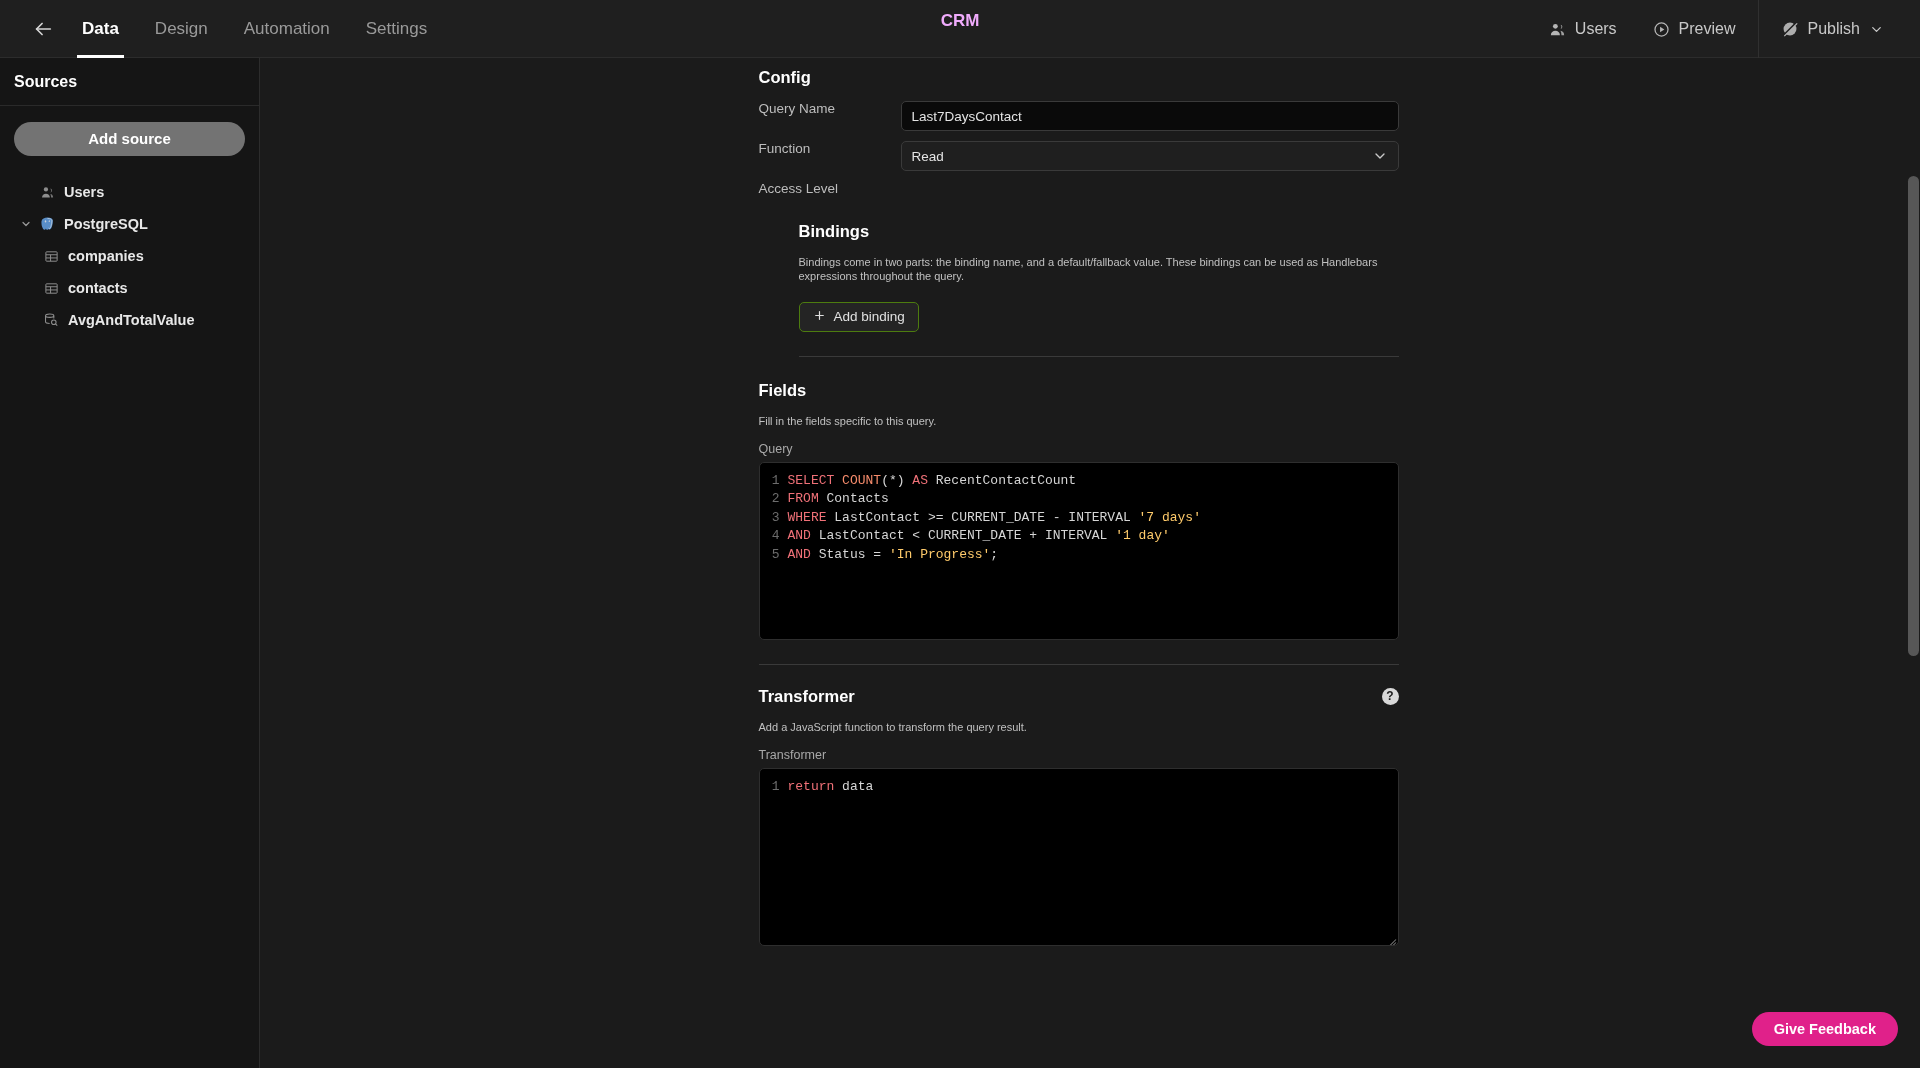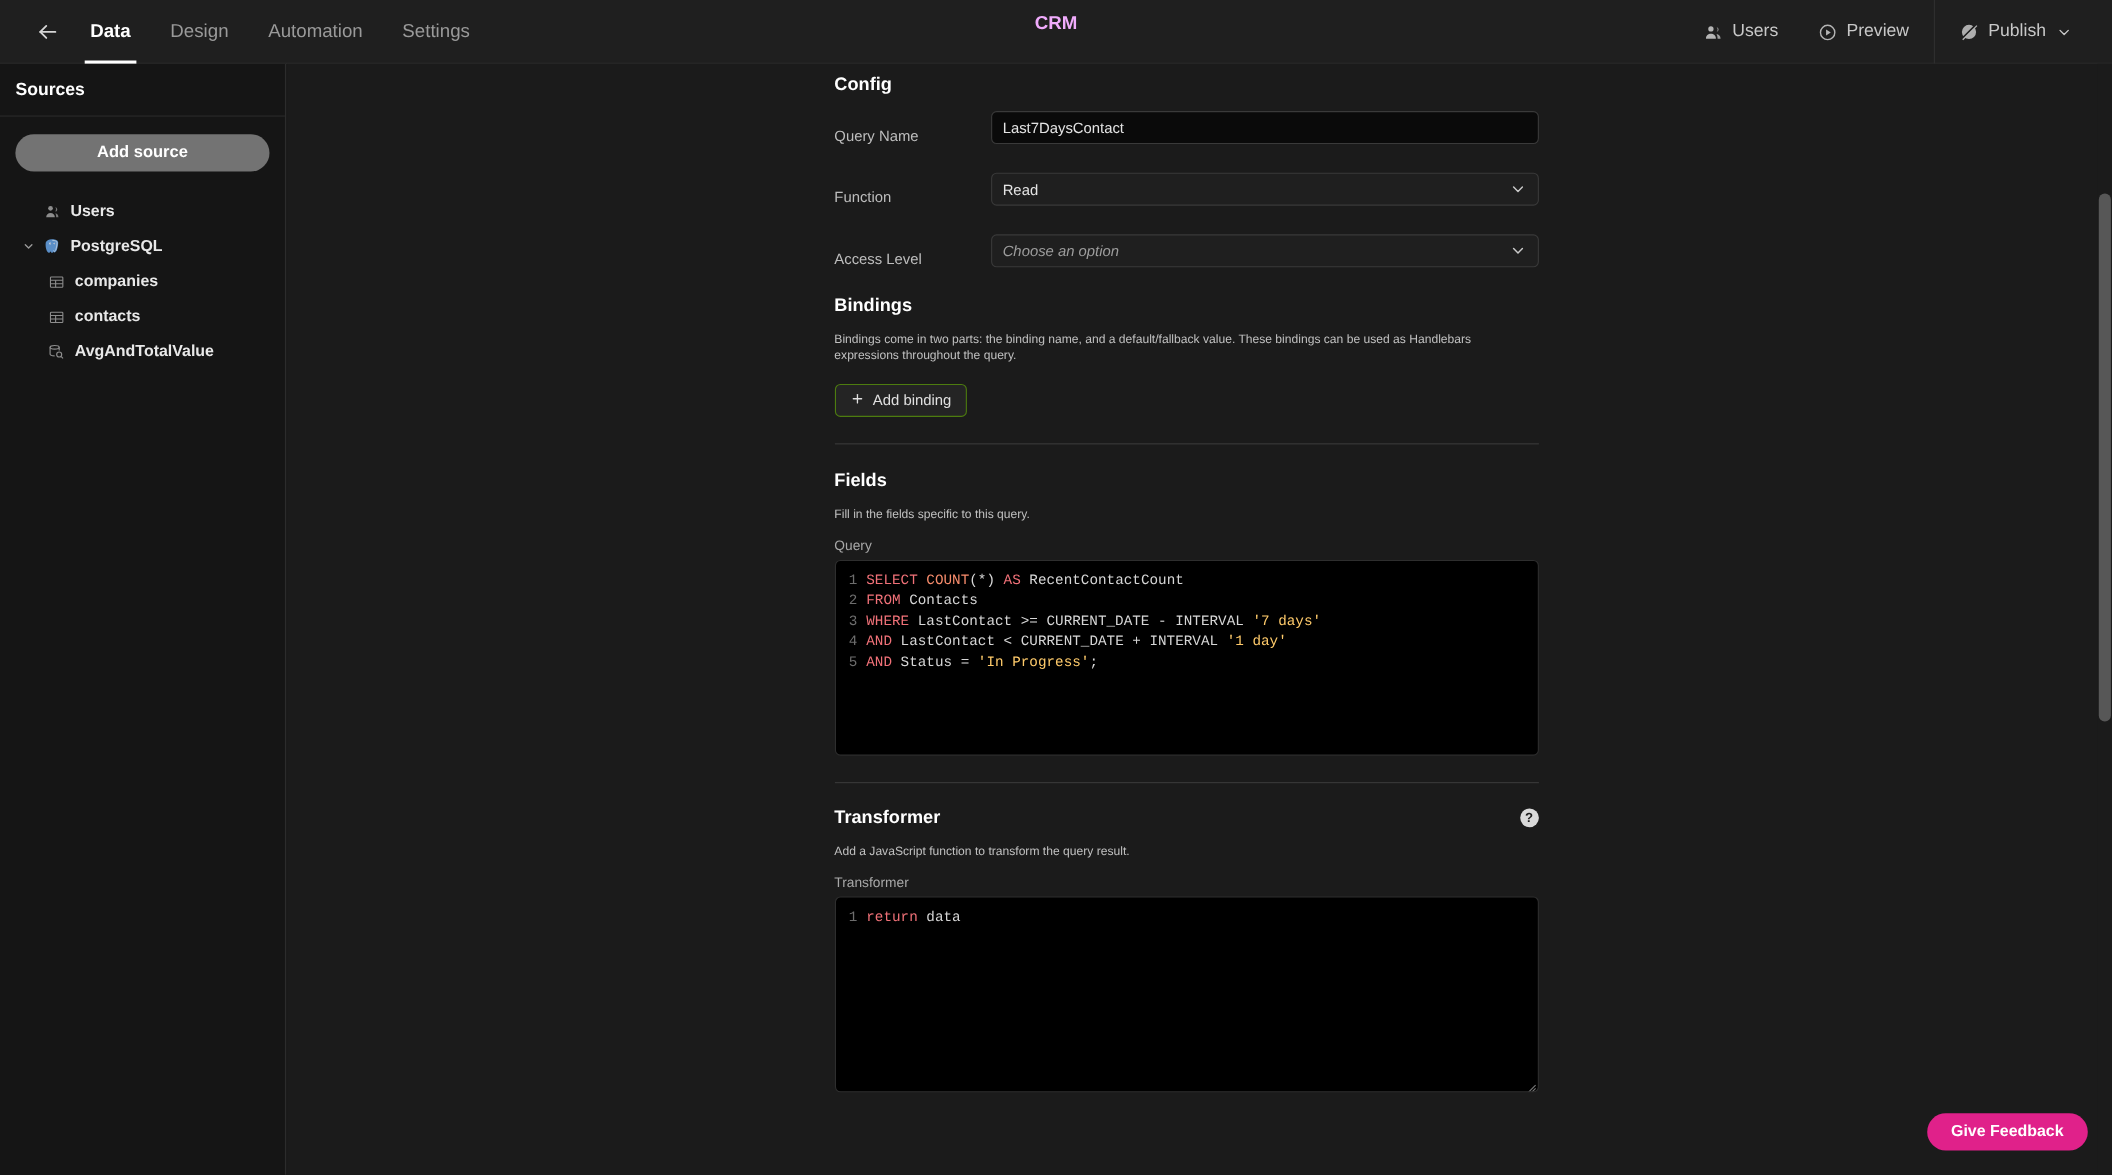--- a/index.html
+++ b/index.html
@@ -189,22 +189,22 @@
   }
   .helper-text {
     font-size: 11px;
     color: #c0c0c0;
     line-height: 1.3;
   }
 
   
   .cfg-row {
     display: flex;
-    align-items: flex-end;
-    margin-bottom: 26px;
+    align-items: flex-start;
+    margin-bottom: 10px;
   }
   .cfg-label {
     width: 142px;
     flex: 0 0 142px;
     font-size: 13.5px;
     color: #bdbdbd;
   }
   .cfg-field {
     flex: 1;
     height: 30px;
@@ -223,21 +223,21 @@
     background: #1f1f1f;
     border: 1px solid #3a3a3a;
     color: #e4e4e4;
     justify-content: space-between;
     cursor: pointer;
   }
   .cfg-select.placeholder .sel-val { color: #9d9d9d; font-style: italic; }
   .chev-down { color: #c9c9c9; display: flex; align-items: center; }
 
   
-  .bindings-block { margin-top: 26px; }
+  .bindings-block { margin-top: 26px; margin-left: 40px; }
   .add-binding-btn {
     margin-top: 18px;
     display: inline-flex;
     align-items: center;
     gap: 8px;
     height: 30px;
     padding: 0 13px;
     background: #242424;
     border: 1px solid #4d7c0f;
     border-radius: 5px;
@@ -530,28 +530,20 @@
           <span class="chev-down">
             <svg width="16" height="16" viewBox="0 0 24 24" fill="none" stroke="currentColor" stroke-width="2" stroke-linecap="round" stroke-linejoin="round">
                 <polyline points="6 9 12 15 18 9"></polyline>
               </svg>
           </span>
         </div>
       </div>
 
       <div class="cfg-row">
         <div class="cfg-label">Access Level</div>
-        <div class="cfg-field cfg-select placeholder">
-          <span class="sel-val">Choose an option</span>
-          <span class="chev-down">
-            <svg width="16" height="16" viewBox="0 0 24 24" fill="none" stroke="currentColor" stroke-width="2" stroke-linecap="round" stroke-linejoin="round">
-                <polyline points="6 9 12 15 18 9"></polyline>
-              </svg>
-          </span>
-        </div>
       </div>
     </div>
 
     <div class="bindings-block">
       <div class="section-title">Bindings</div>
       <div class="helper-text">Bindings come in two parts: the binding name, and a default/fallback value. These bindings can be used as Handlebars expressions throughout the query.</div>
       <button class="add-binding-btn">
         <span>
           <svg width="13" height="13" viewBox="0 0 24 24" fill="none" stroke="currentColor" stroke-width="2.2" stroke-linecap="round">
               <line x1="12" y1="5" x2="12" y2="19"></line>

